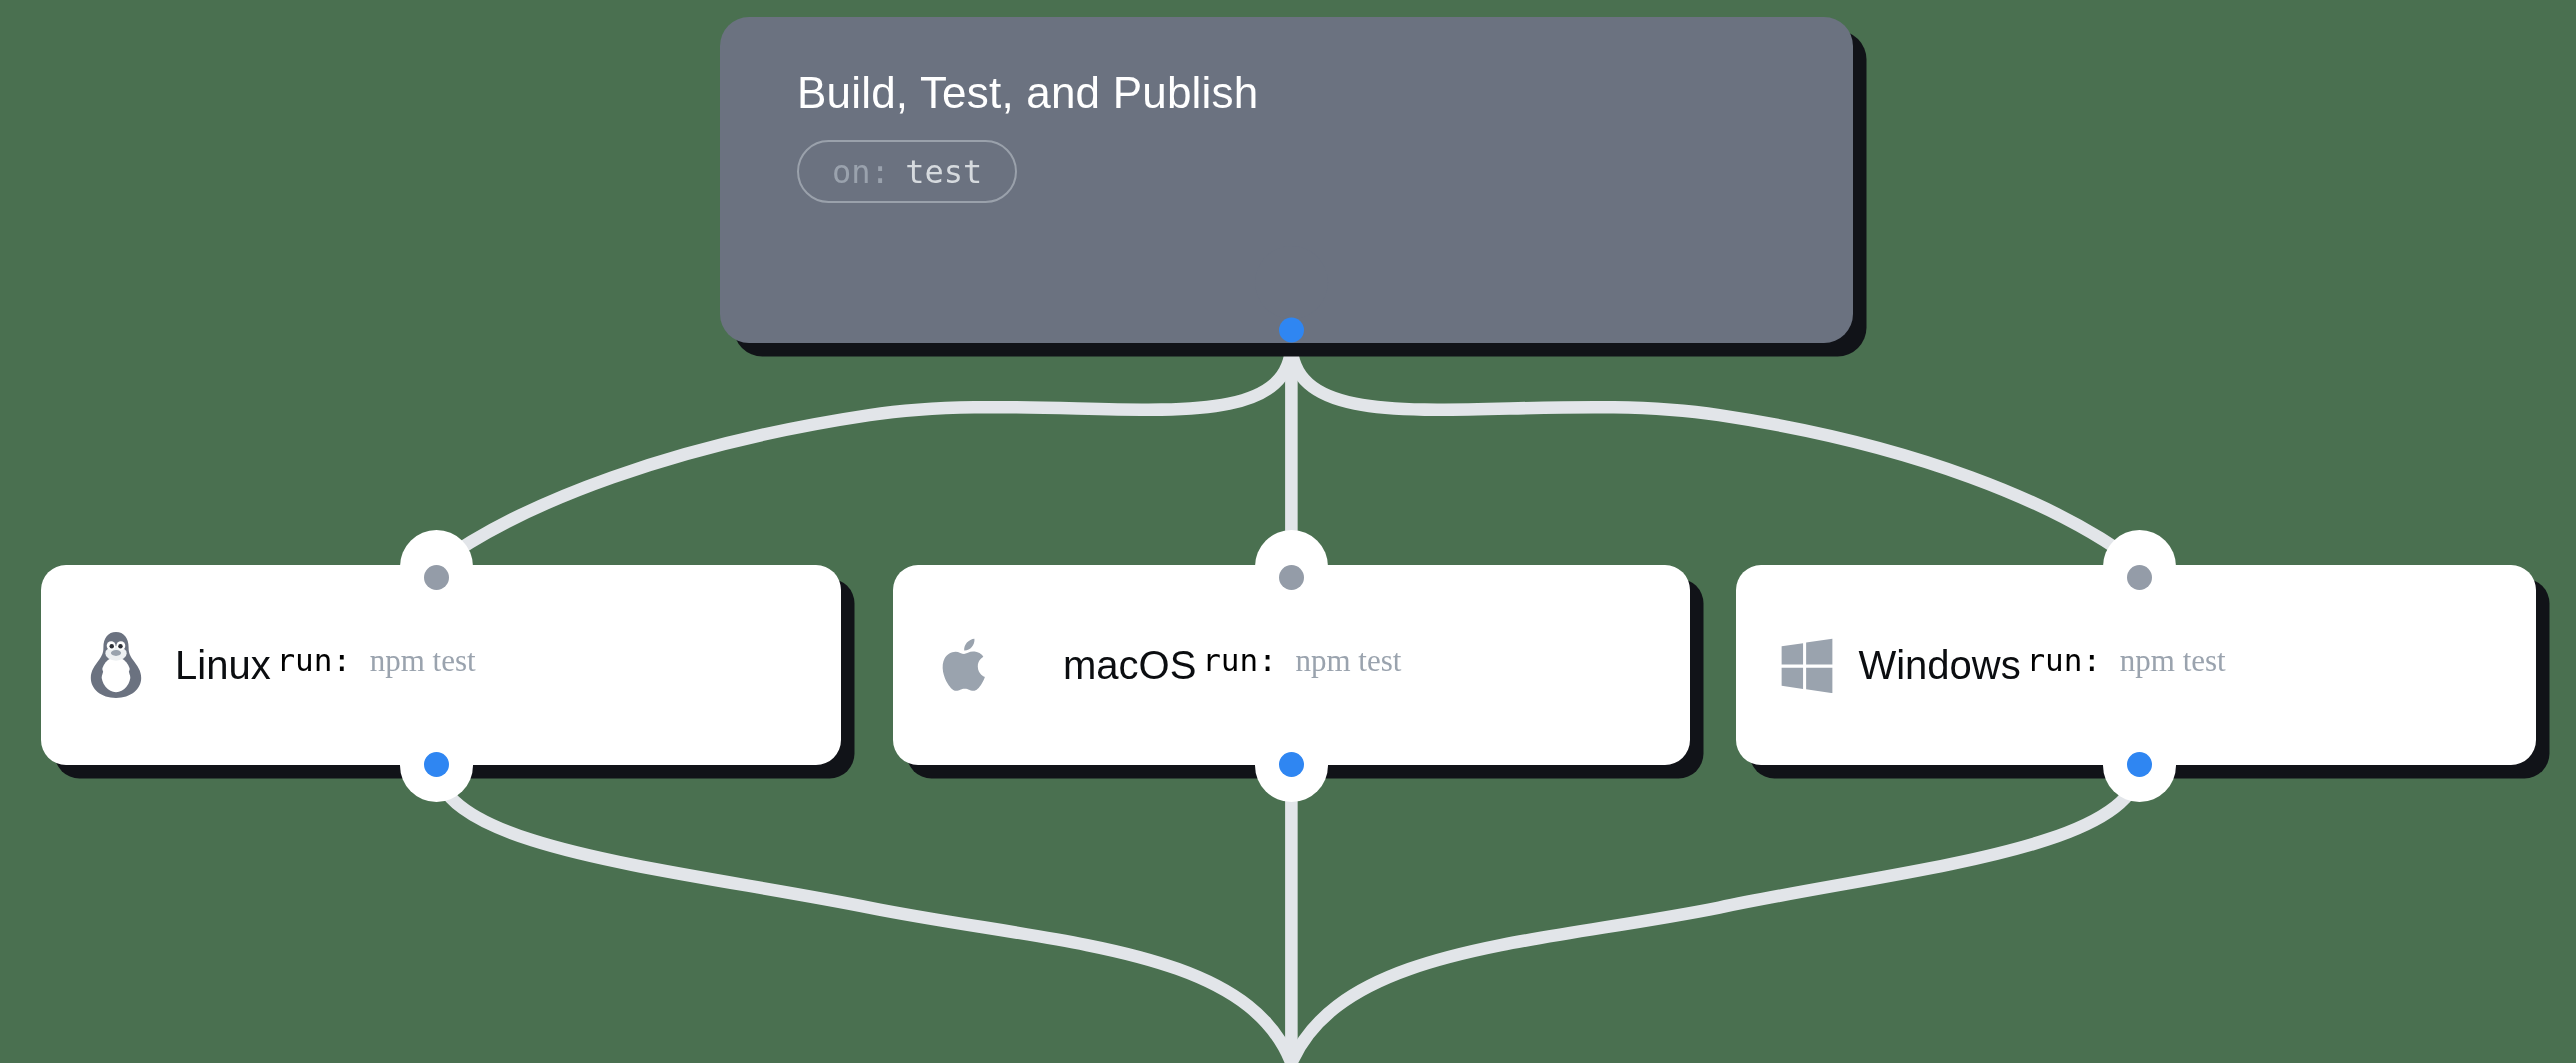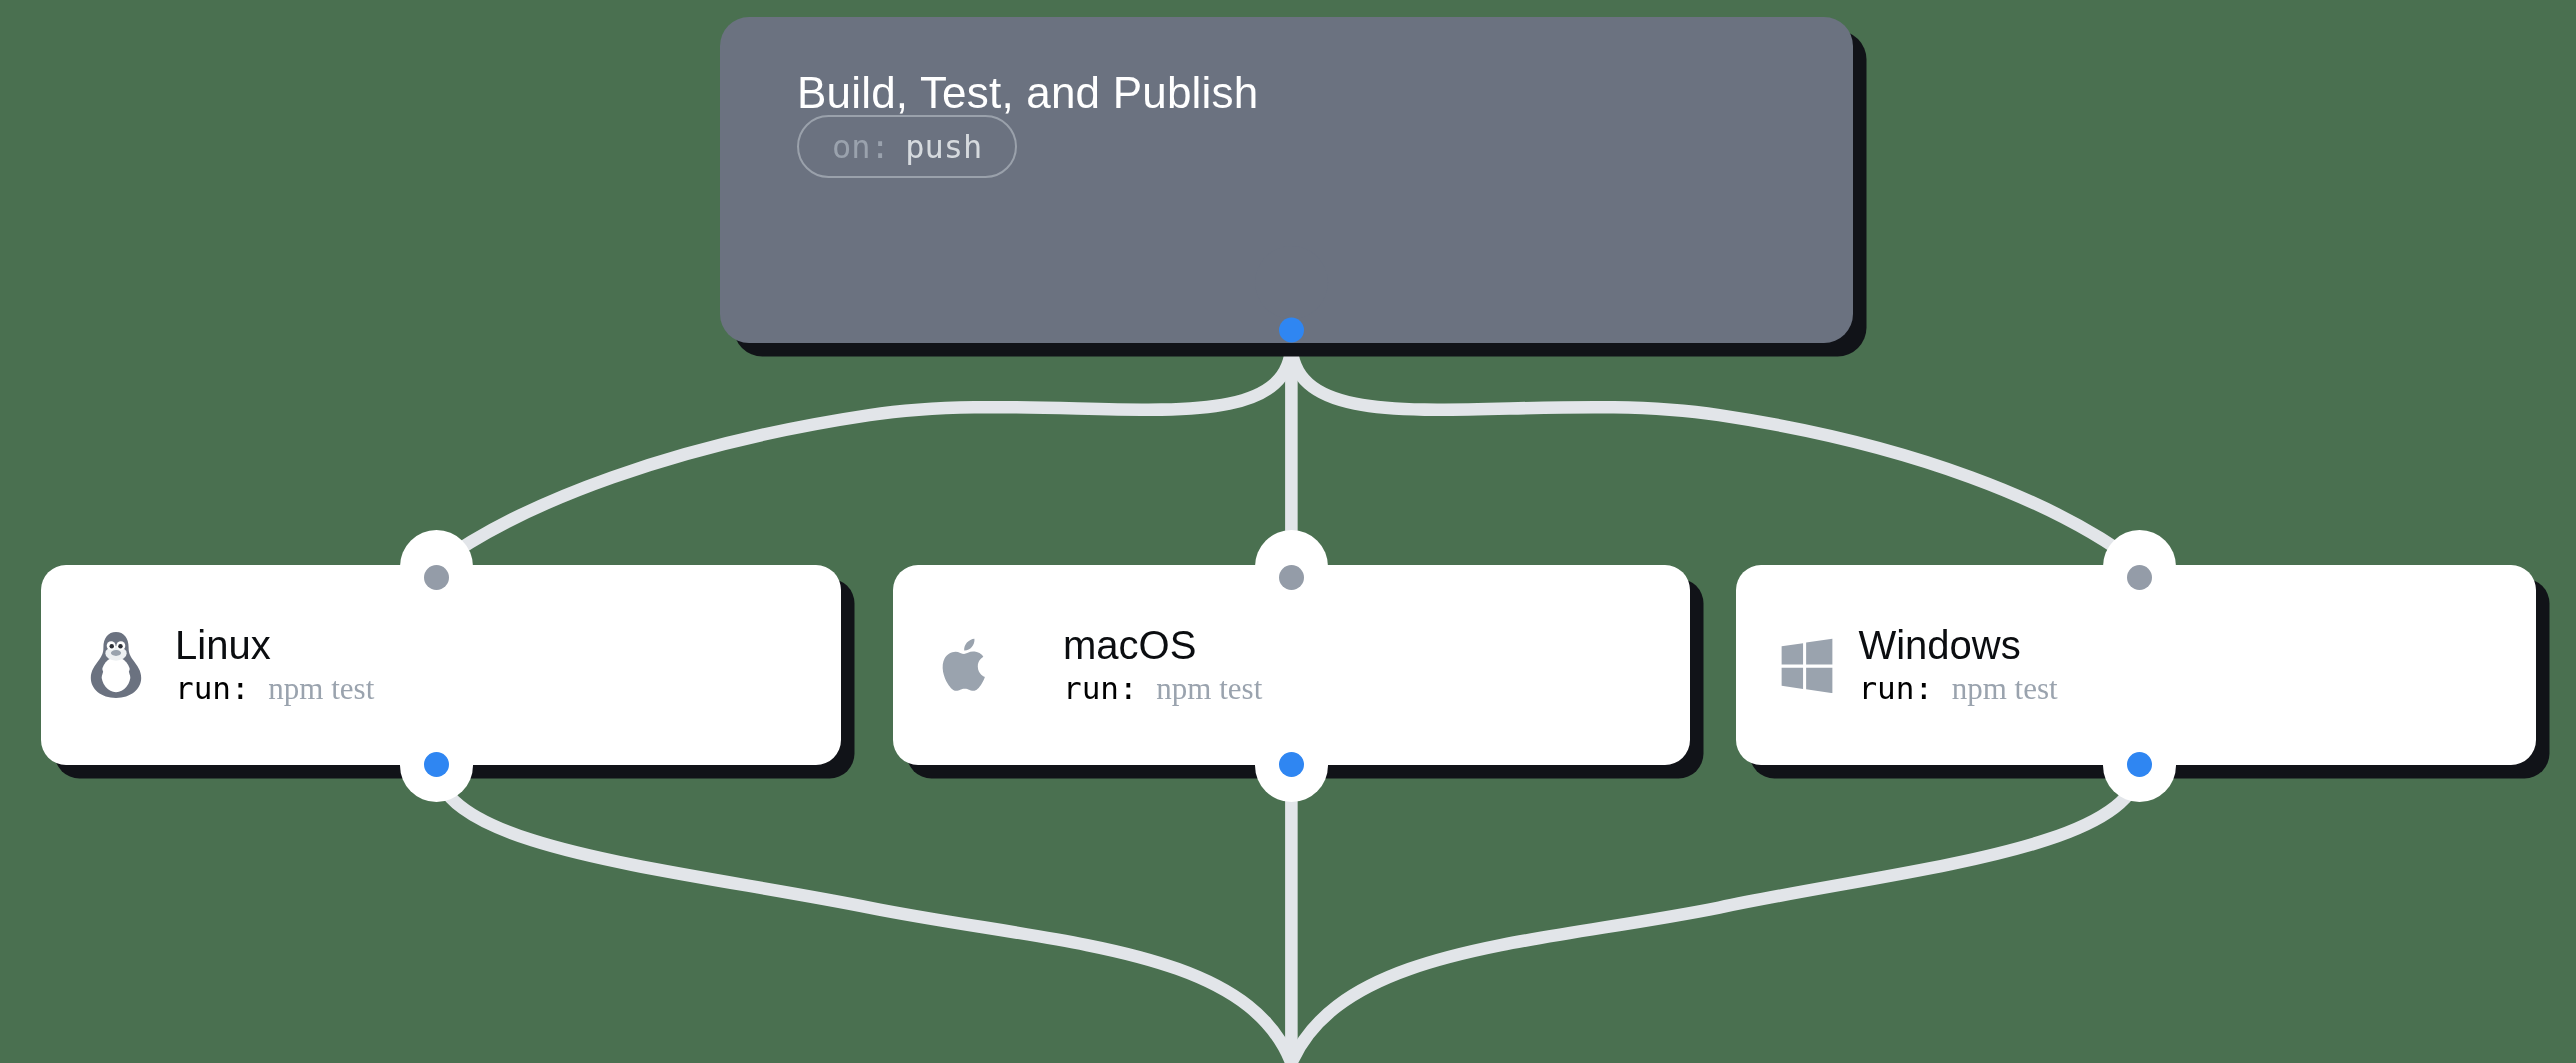--- a/index.html
+++ b/index.html
@@ -47,20 +47,21 @@
   }
   .trigger-title {
     color: #ffffff;
     font-size: 44px;
     font-weight: 400;
     letter-spacing: 0.2px;
     line-height: 1;
     white-space: nowrap;
   }
   .trigger-badge {
+    margin-top: 25px;
     display: inline-flex;
     align-items: center;
     gap: 15.5px;
     border: 2.9px solid #9aa1ab;
     border-radius: 39px;
     padding: 13.5px 33px;
     font-family: "DejaVu Sans Mono", "Liberation Mono", monospace;
     font-size: 32px;
     line-height: 1;
   }
@@ -86,21 +87,21 @@
     height: 71px;
     margin-left: 41px;
     margin-right: 25px;
     flex: 0 0 auto;
     display: flex;
     align-items: center;
     justify-content: center;
   }
   .job-text {
     display: flex;
-    flex-direction: column;
+    flex-direction: row;
     justify-content: center;
     gap: 5.8px;
   }
   .job-title {
     color: #0b0d10;
     font-size: 40px;
     font-weight: 400;
     line-height: 1.05;
     white-space: nowrap;
   }
@@ -171,21 +172,21 @@
       <path d="M 1337 792 L 1337 1101"></path>
 
       <path d="M 2215 792 C 2215 880 1970 900 1780 940 C 1590 978 1390 980 1337 1101"></path>
     </g>
   </svg>
 
   <div class="node node-trigger">
     <div class="trigger-title">Build, Test, and Publish</div>
     <div class="trigger-badge">
       <span class="badge-key">on:</span>
-      <span class="badge-val">push</span>
+      <span class="badge-val">test</span>
     </div>
   </div>
 
   <div class="notch-grey" style="left:1255px; top:246px;"></div>
   <div class="handle handle-source" style="left:1279px; top:330px; transform:translate(0,-50%);"></div>
 
   <div class="node node-job node-linux">
     <div class="job-icon">
       <svg viewBox="0 0 64 72" width="62" height="70" aria-hidden="true">
         <path fill="#6b7280" d="M32 2c-8.2 0-13 6.4-13 15.6 0 5.6-1.3 8.4-4.4 12.9C9.9 37 6 41.6 6 49.4 6 61 16.8 70 32 70s26-9 26-20.6c0-7.8-3.9-12.4-8.6-18.9C46.3 26 45 23.2 45 17.6 45 8.4 40.2 2 32 2z"></path>

